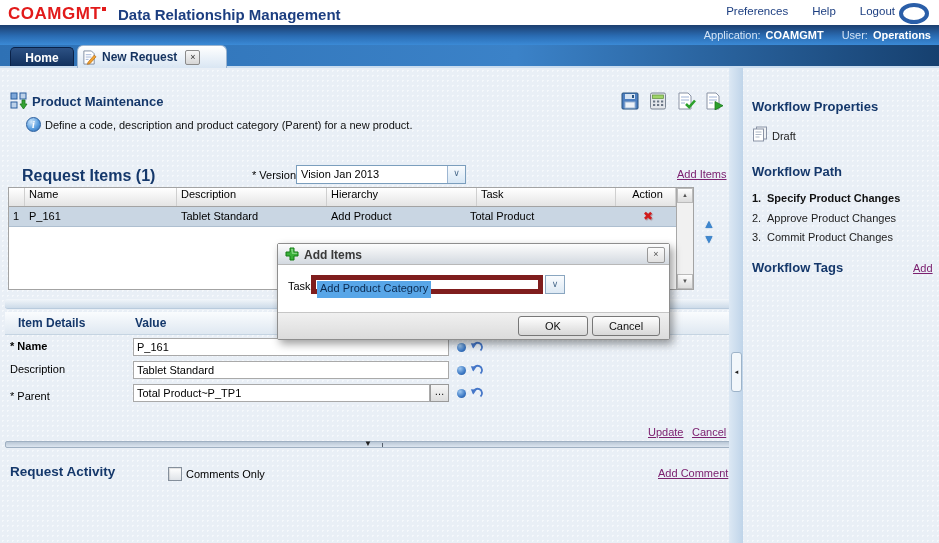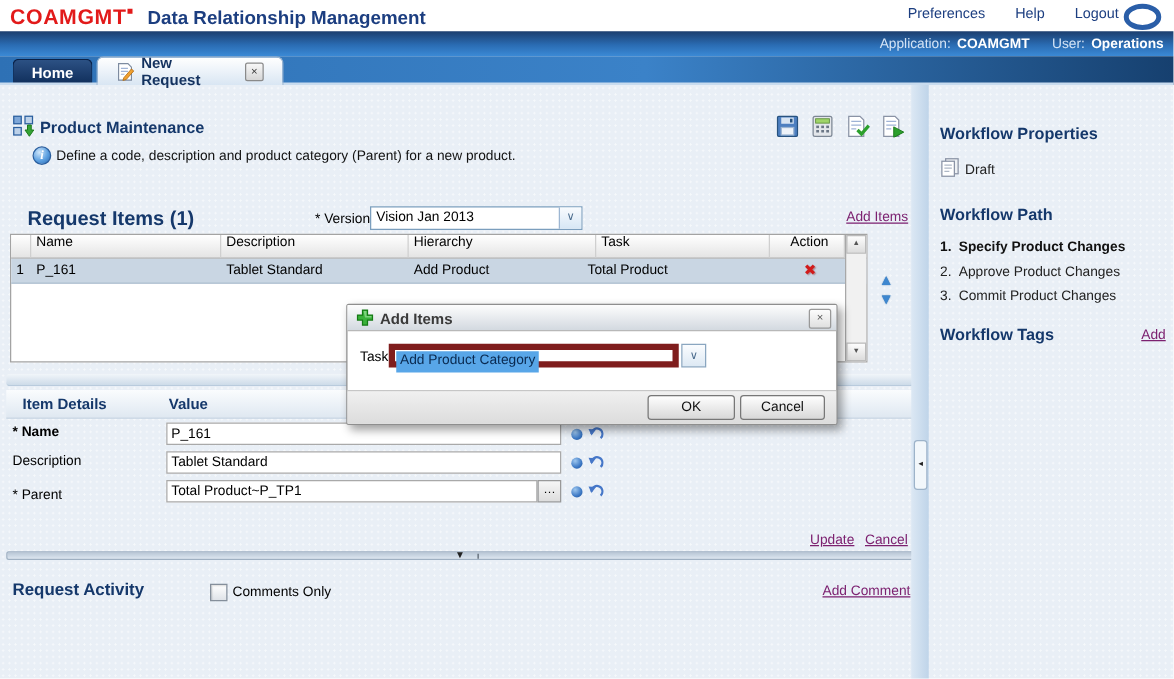--- a/index.html
+++ b/index.html
@@ -22,21 +22,21 @@
   .appbar-right .val:last-child{margin-right:0;}
   
   .tabstrip{position:absolute;left:0;top:45px;width:939px;height:23px;
             background:linear-gradient(90deg,#2e71b5 0%,#3b82c8 55%,#16406f 100%);}
   .tabstrip::after{content:"";position:absolute;left:0;bottom:0;width:939px;height:2px;background:#c9dcef;}
   .tab-home{position:absolute;left:10px;top:2px;width:62px;height:21px;border-radius:5px 5px 0 0;
             background:linear-gradient(#2c5184,#0d2b57);border:1px solid #0a2248;border-bottom:none;
             color:#fff;font-weight:bold;font-size:12px;text-align:center;line-height:20px;cursor:pointer;}
   .tab-new{position:absolute;left:77px;top:0;width:150px;height:23px;border-radius:6px 6px 0 0;
            background:linear-gradient(#ffffff,#d9e6f3);border:1px solid #9ab4d0;border-bottom:none;
-           display:flex;align-items:center;padding:0 15px;box-sizing:border-box;cursor:pointer;z-index:2;}
+           display:flex;align-items:center;padding:0 4px;box-sizing:border-box;cursor:pointer;z-index:2;}
   .tab-new .tlabel{font-weight:bold;font-size:12px;color:#14325f;margin-left:5px;}
   .tab-close{margin-left:8px;width:13px;height:13px;border:1px solid #8a8a8a;border-radius:2px;
              background:linear-gradient(#f7f7f7,#d6d6d6);font-size:9px;line-height:12px;text-align:center;color:#333;cursor:pointer;}
   
   .content{position:absolute;left:0;top:68px;width:939px;height:475px;background:#e9eff6;
            background-image:radial-gradient(rgba(255,255,255,.55) 1px,transparent 1px);background-size:5px 5px;}
   .navy{color:#15386b;}
   .plink{color:#7c2170;text-decoration:underline;cursor:pointer;}
   
   .pm-icon{position:absolute;left:10px;top:24px;}

